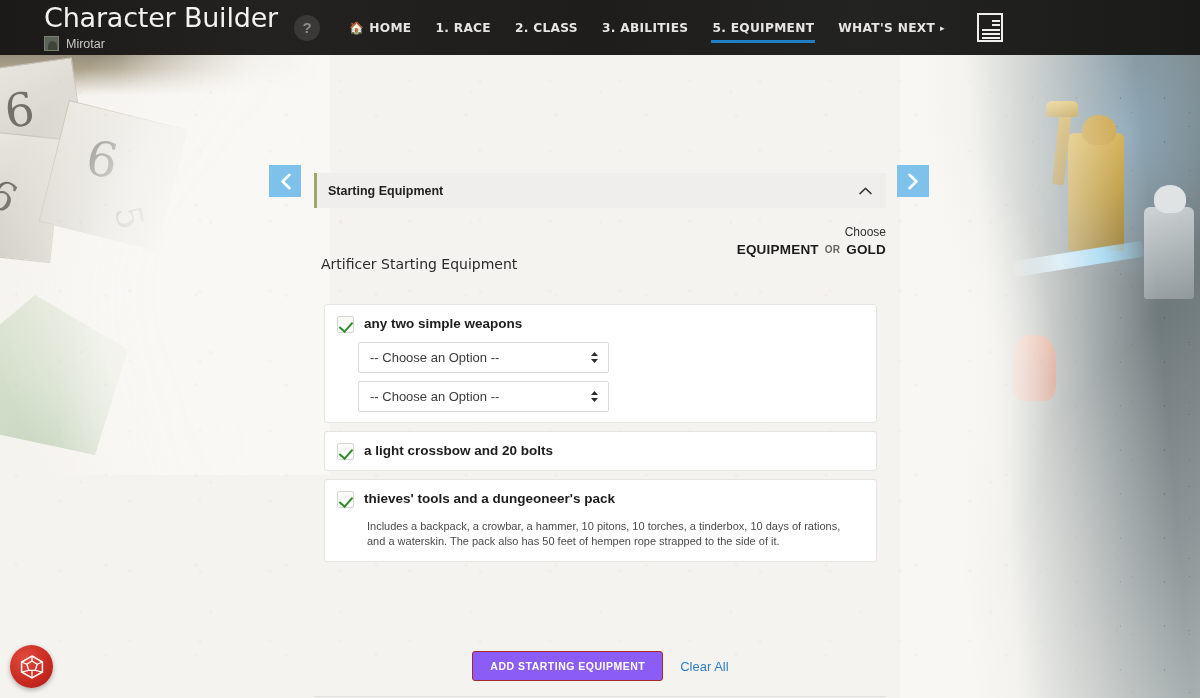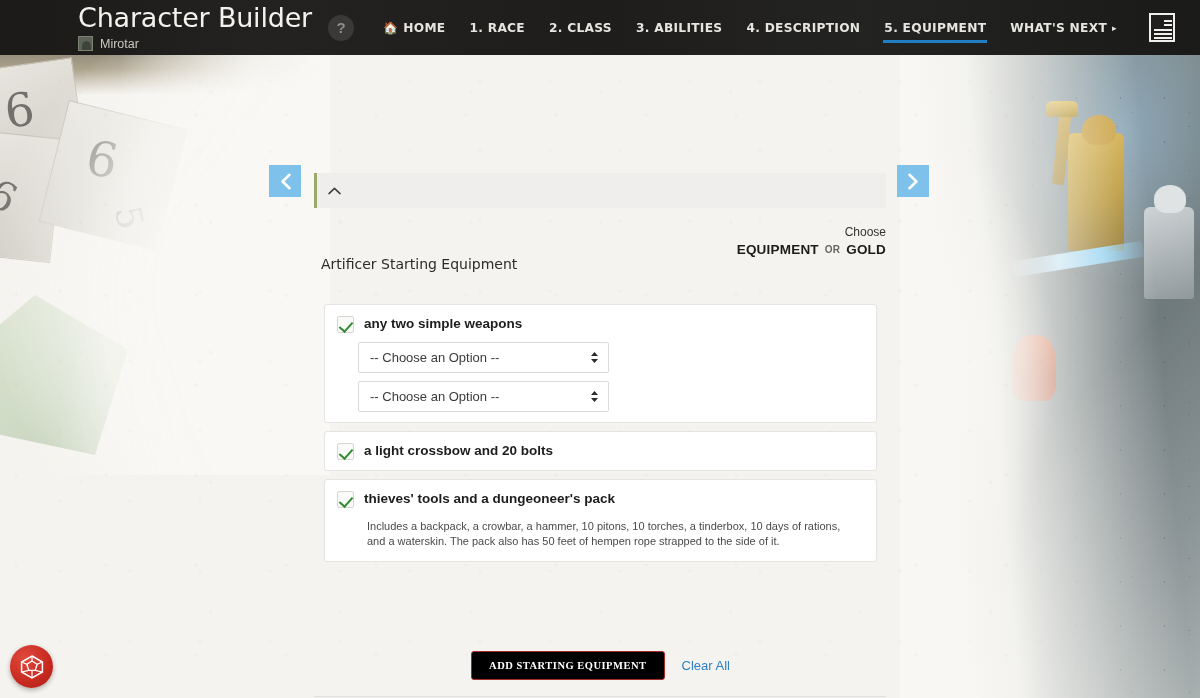--- a/index.html
+++ b/index.html
@@ -120,21 +120,21 @@
     display: flex; align-items: center;
     overflow: hidden;
   }
   .topbar::before{
     content:"";
     position:absolute; inset:0;
     background: linear-gradient(90deg,#1b1a18 0%, #242220 22%, #1e1d1b 50%, #232321 72%, #1a1a19 100%);
   }
   .topbar-inner { position: relative; display: flex; align-items: center; width:100%; height: 100%; }
 
-  .brand { padding-left: 78px; display:flex; flex-direction:column; justify-content:center; }
+  .brand { padding-left: 44px; display:flex; flex-direction:column; justify-content:center; }
   .brand-title {
     color: #f3f2ef;
     font-size: 27px;
     font-weight: 400;
     letter-spacing: -.2px;
     line-height: 1;
     font-family: "DejaVu Sans", sans-serif;
   }
   .brand-sub { display: flex; align-items: center; gap: 7px; margin-top: 5px; }
   .avatar {
@@ -301,28 +301,28 @@
   .opt-desc {
     font-size: 11px; color: #4a4a4a; line-height: 15px;
     margin: 11px 0 2px 30px; max-width: 486px;
   }
 
   .actions {
     position: absolute; left: 324px; top: 596px; width: 553px;
     display: flex; align-items: center; justify-content: center; gap: 17px;
   }
   .btn-primary {
-    background: #000000;
+    background: #8b5cf6;
     border: 1px solid #a82a24;
     color: #fff;
     font-size: 10.5px; font-weight: bold; letter-spacing: .5px;
     padding: 8px 17px;
     border-radius: 3px;
     cursor: pointer;
-    font-family: Liberation Serif, serif;
+    font-family: Liberation Sans, sans-serif;
   }
   .link-clear { color: #2f7fc4; font-size: 13px; cursor: pointer; }
 
   .inv-bar {
     position: absolute; left: 314px; top: 641px;
     width: 572px; height: 37px;
     background: #f2f1ef;
     border-top: 1px solid #e2e0dc;
     display:flex; align-items:center;
     padding: 0 14px 0 11px;
@@ -408,23 +408,20 @@
       </div>
 
       <div class="nav-item" data-name="nav-item-class">
         <span data-name="nav-item-class-label">2. CLASS</span>
       </div>
 
       <div class="nav-item" data-name="nav-item-abilities">
         <span data-name="nav-item-abilities-label">3. ABILITIES</span>
       </div>
 
-      <div class="nav-item" data-name="nav-item-description">
-        <span data-name="nav-item-description-label">4. DESCRIPTION</span>
-      </div>
 
       <div class="nav-item active" data-name="nav-item-equipment">
         <span data-name="nav-item-equipment-label">5. EQUIPMENT</span>
       </div>
 
       <div class="nav-item" data-name="nav-item-whats-next">
         <span data-name="nav-item-whats-next-label">WHAT'S NEXT</span>
         <span class="nav-caret" data-name="caret-right-icon">▸</span>
       </div>
 
@@ -451,20 +448,21 @@
     </svg>
   </div>
 
   <div class="arrow-btn arrow-right" data-name="next-step-button">
     <svg width="13" height="17" viewBox="0 0 13 17" aria-hidden="true">
       <path d="M2.5 1.8 L9.4 8.5 L2.5 15.2" fill="none" stroke="#ffffff" stroke-width="2.6" stroke-linecap="round" stroke-linejoin="round"></path>
     </svg>
   </div>
 
   <div class="panel-head" data-name="starting-equipment-panel-header">
+    <span class="panel-head-title" data-name="panel-title">Starting Equipment</span>
     <span class="chev" data-name="chevron-up-icon">
       <svg width="13" height="8" viewBox="0 0 13 8" aria-hidden="true">
         <path d="M1 6.6 L6.5 1.4 L12 6.6" fill="none" stroke="#3b3b3b" stroke-width="1.5" stroke-linecap="round" stroke-linejoin="round"></path>
       </svg>
     </span>
   </div>
 
   <div class="choose-block" data-name="equipment-or-gold-toggle">
     <div class="choose-lbl" data-name="choose-label">Choose</div>
     <div class="choose-row" data-name="choose-options-row">

